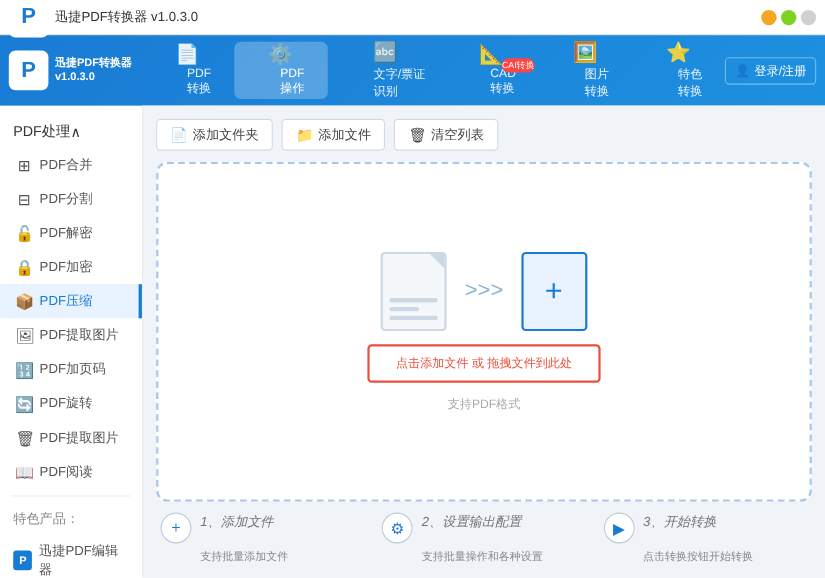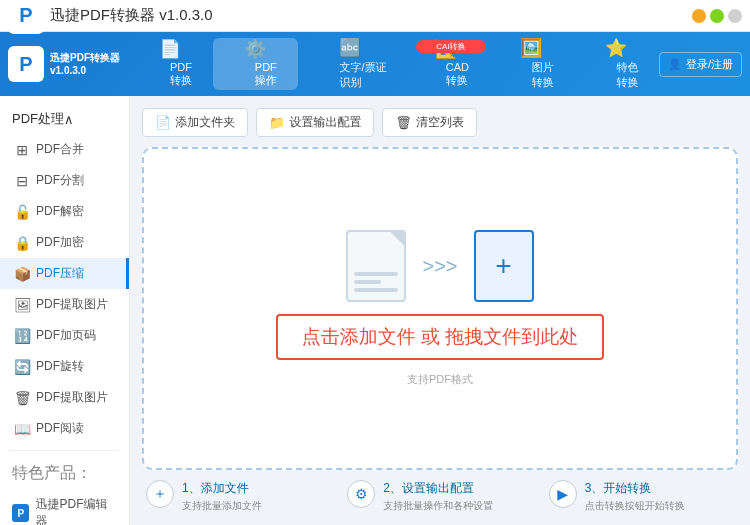--- a/index.html
+++ b/index.html
@@ -21,21 +21,21 @@
       justify-content: space-between;
       padding: 0 8px;
       border-bottom: 1px solid #e0e0e0;
     }
     .title-bar-left {
       display: flex;
       align-items: center;
       gap: 6px;
     }
     .app-title-text {
-      font-size: 15px;
+      font-size: 12px;
       color: #333;
     }
     .title-bar-controls {
       display: flex;
       gap: 4px;
     }
     .title-btn {
       width: 14px;
       height: 14px;
       border-radius: 50%;
@@ -106,26 +106,26 @@
     .nav-item-icon {
       font-size: 18px;
       line-height: 1;
     }
     .nav-item-label {
       font-size: 11px;
       padding-left: 32px;
     }
     .nav-badge {
       position: absolute;
-      top: 2px;
+      top: 15px;
       right: 4px;
       background: #ff4444;
       color: white;
       font-size: 8px;
-      padding: 1px 20px;
+      padding: 1px 0;
       border-radius: 8px;
     }
     .nav-right {
       display: flex;
       align-items: center;
       gap: 8px;
       margin-left: auto;
     }
     .login-btn {
       color: white;
@@ -181,21 +181,21 @@
       text-align: center;
     }
     .sidebar-divider {
       height: 1px;
       background: #eee;
       margin: 6px 10px;
     }
     .sidebar-section-subtitle {
       padding: 6px 12px;
       color: #888;
-      font-size: 16px;
+      font-size: 12px;
     }
     .sidebar-product {
       display: flex;
       align-items: center;
       gap: 6px;
       padding: 6px 12px;
       color: #555;
       font-size: 12px;
       cursor: pointer;
     }
@@ -306,21 +306,21 @@
       justify-content: center;
       color: #1a7bd4;
       font-size: 28px;
       font-weight: 300;
     }
     .drop-zone-text-box {
       border: 2px solid #e8503a;
       border-radius: 4px;
       padding: 8px 24px;
       color: #e8503a;
-      font-size: 19px;
+      font-size: 11px;
       font-weight: 500;
     }
     .drop-zone-subtext {
       color: #aaa;
       font-size: 11px;
     }
 
     
     .bottom-info {
       display: flex;
@@ -341,24 +341,25 @@
       display: flex;
       align-items: center;
       justify-content: center;
       color: #1a7bd4;
       font-size: 14px;
       flex-shrink: 0;
       background: white;
     }
     .step-content {}
     .step-title {
-      color: #0369a1;
+      color: #737373;
       font-size: 12px;
       font-weight: 500;
-      margin-bottom: 2px;
+      margin-bottom: 16px;
+      font-style: italic;
     }
     .step-desc {
       color: #888;
       font-size: 10px;
     }
   </style>
 </head>
 <body>
 
 <div class="title-bar">
@@ -483,21 +484,21 @@
 
   <div class="content-area">
 
     <div class="toolbar">
       <button class="toolbar-btn">
         <span class="toolbar-btn-icon">📄</span>
         <span>添加文件夹</span>
       </button>
       <button class="toolbar-btn">
         <span class="toolbar-btn-icon">📁</span>
-        <span>设置输出配置</span>
+        <span>添加文件</span>
       </button>
       <button class="toolbar-btn">
         <span class="toolbar-btn-icon">🗑</span>
         <span>清空列表</span>
       </button>
     </div>
 
     <div class="drop-zone">
       <div class="drop-zone-icons">
         <div class="doc-icon">

